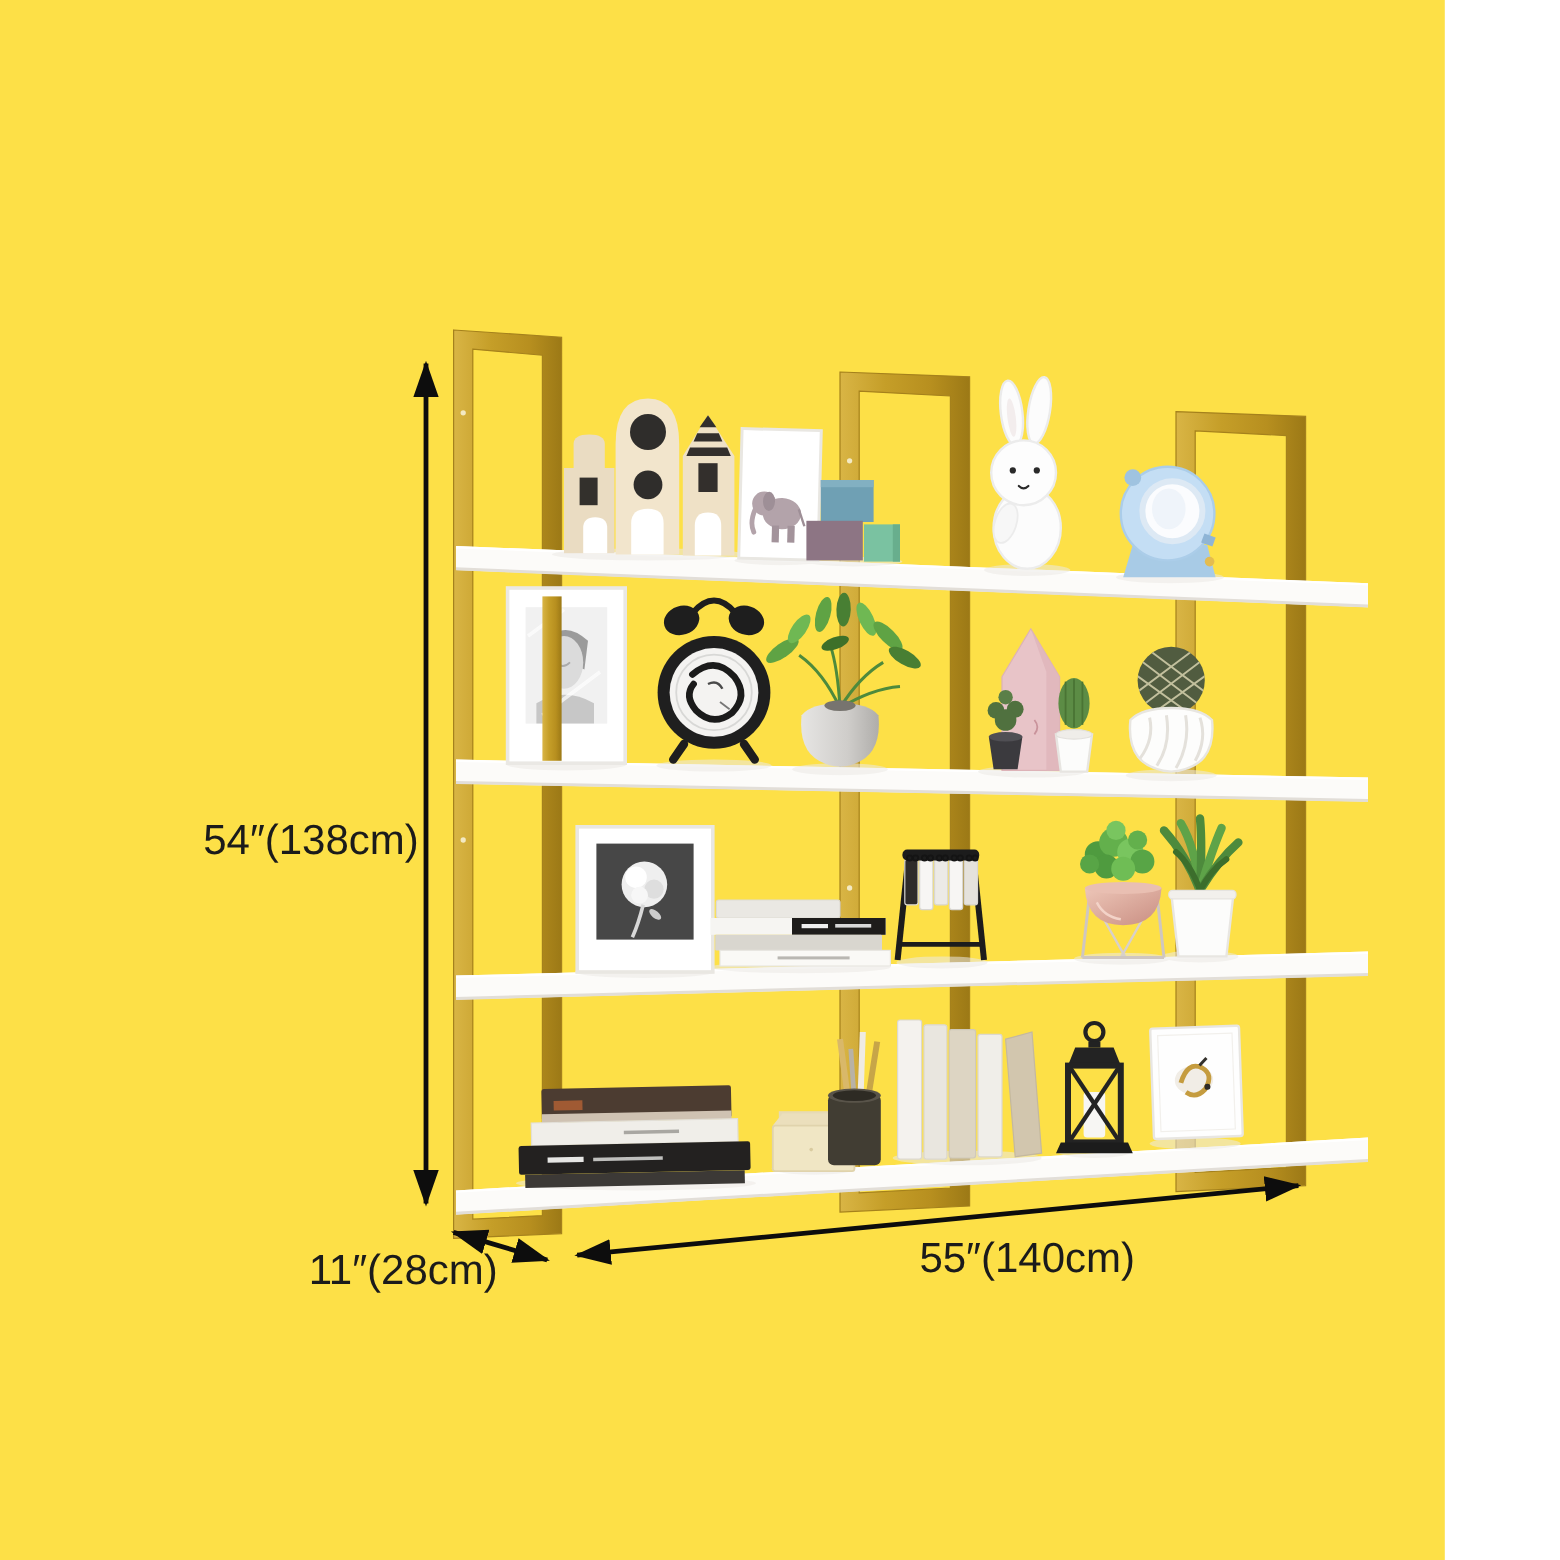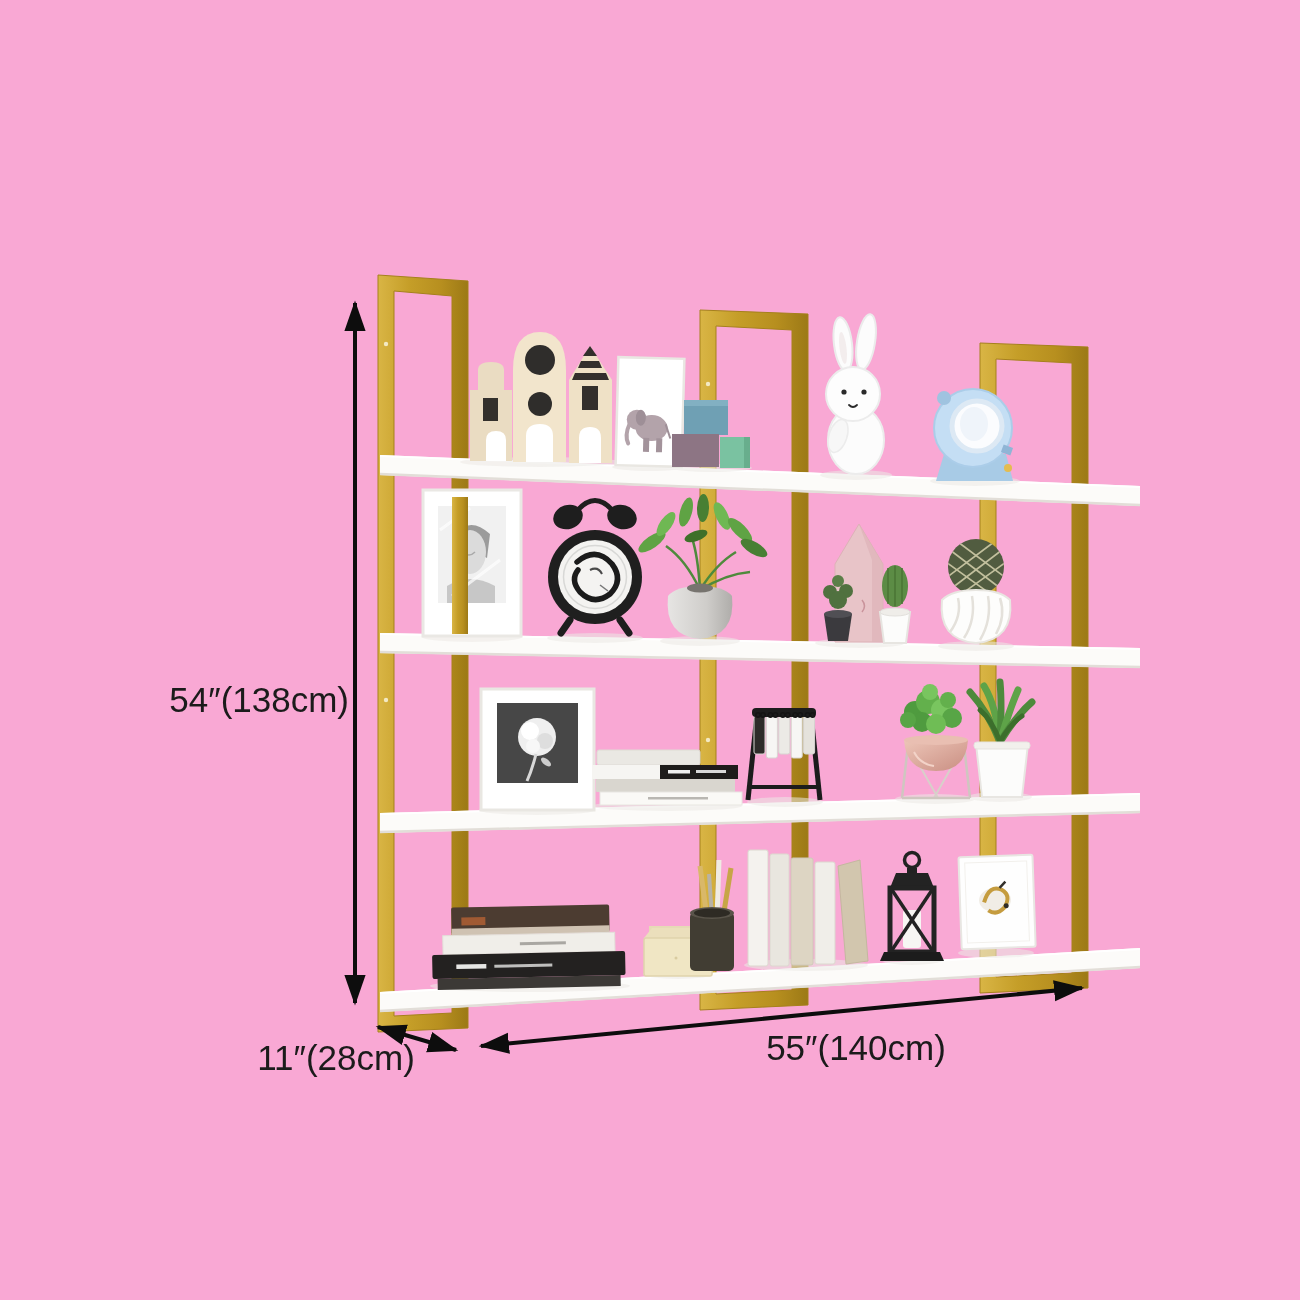--- a/index.html
+++ b/index.html
@@ -1,16 +1,16 @@
 <!DOCTYPE html>
 <html><head>
 <meta charset="utf-8">
 <style>
   html,body{margin:0;padding:0;background:#ffffff;}
-  .stage{position:relative;width:1300px;height:1300px;background:#f9a8d4;overflow:hidden;}
+  .stage{position:relative;width:1204px;height:1300px;background:#fde047;overflow:hidden;}
   svg{display:block;}
   .dim-label{font-family:"Liberation Sans",sans-serif;font-size:35px;fill:#1b1b1b;letter-spacing:0px;}
 </style>
 </head>
 <body>
 
 <div class="stage">
 <svg width="1300" height="1300" viewBox="0 0 1300 1300" xmlns="http://www.w3.org/2000/svg">
   <defs>
     <linearGradient id="goldGrad" x1="0%" y1="0%" x2="100%" y2="0%">

